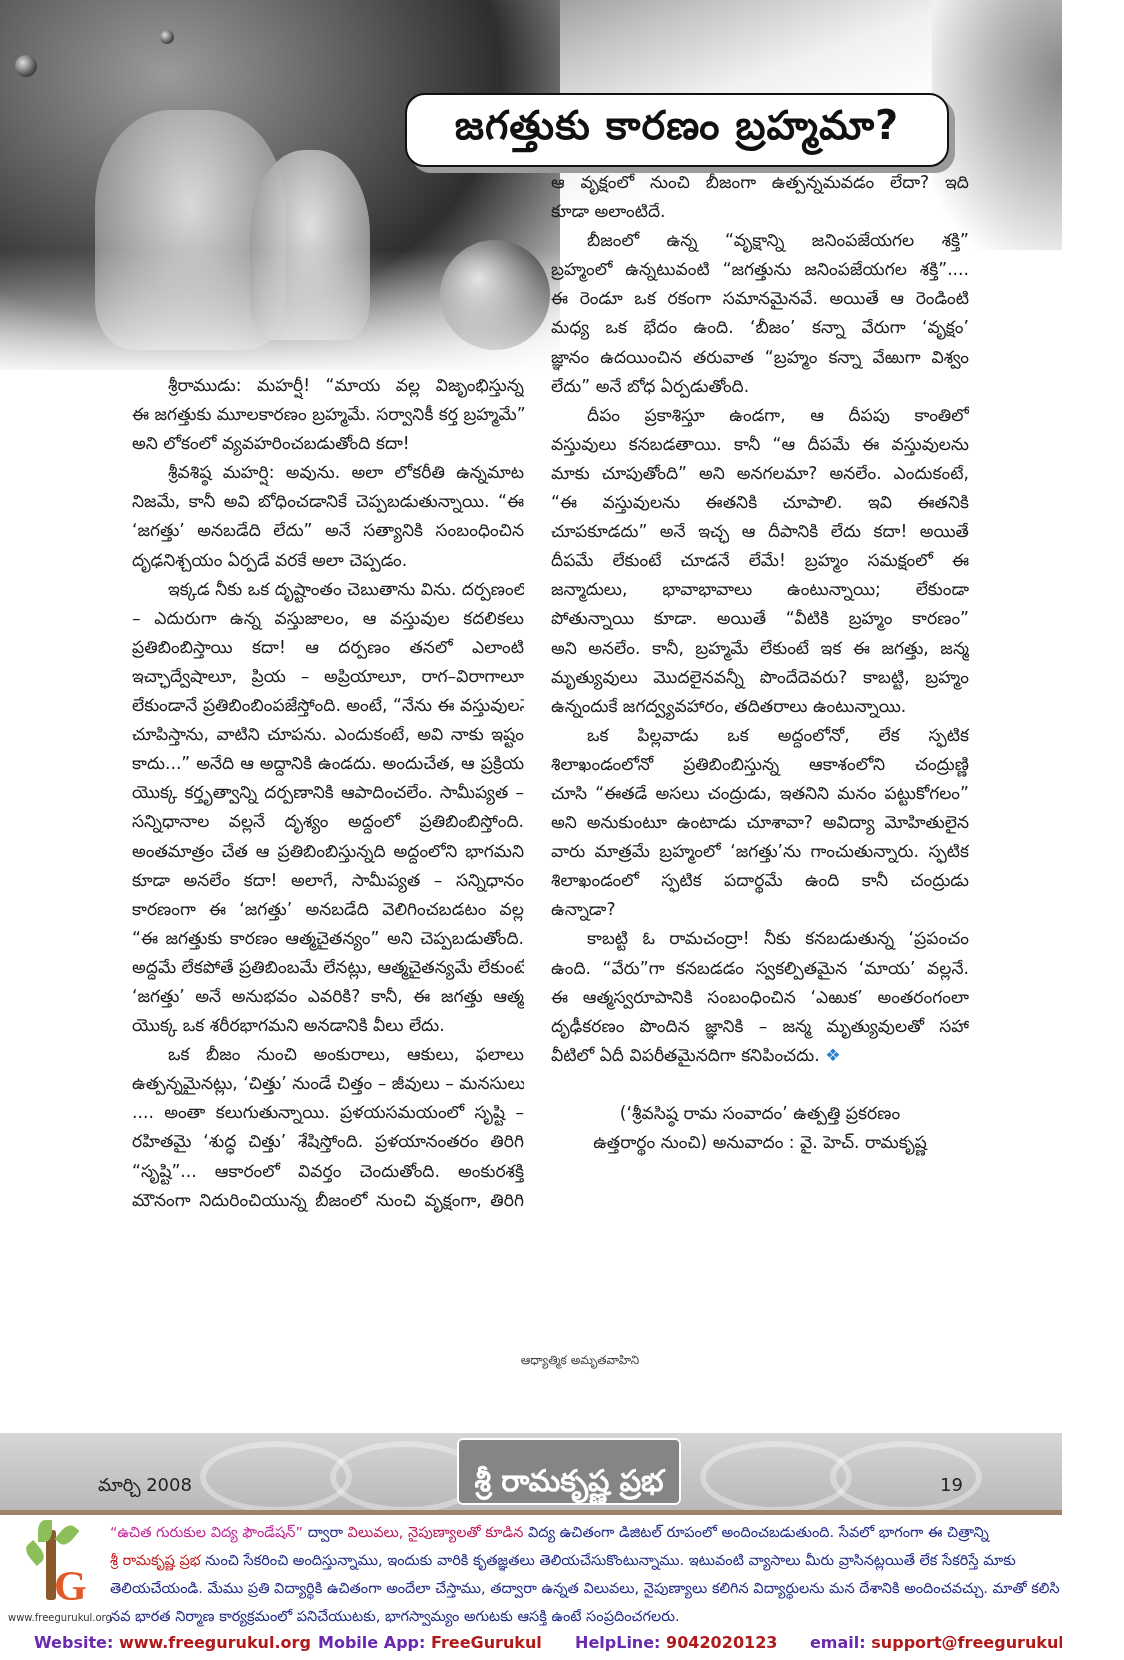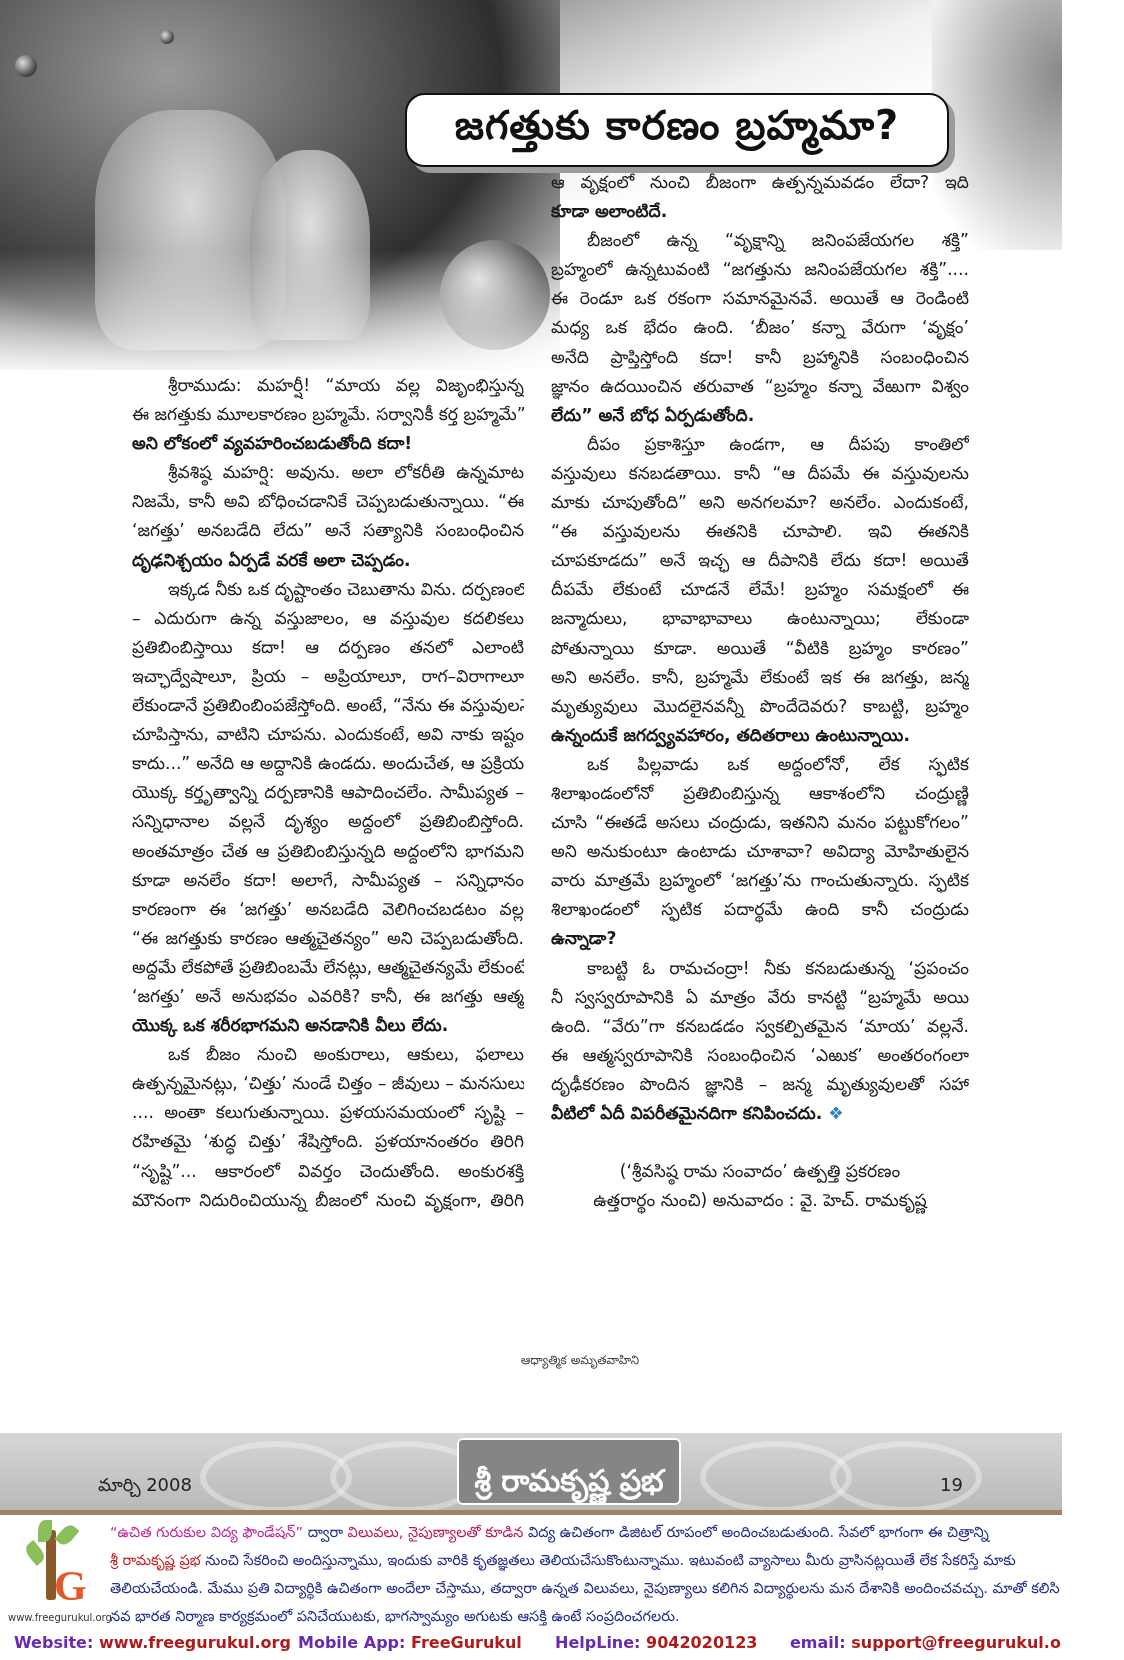--- a/index.html
+++ b/index.html
@@ -17,21 +17,21 @@
   .rama{position:absolute;left:250px;top:150px;width:120px;height:190px;border-radius:45% 45% 20% 20%;
     background:radial-gradient(ellipse at 50% 40%,#f0f0f0,#a0a0a0 70%,#6a6a6a);opacity:.9;}
   .corner{position:absolute;right:0;top:0;width:130px;height:250px;
     background:radial-gradient(ellipse at 100% 30%,#888 0%,#bbb 40%,#e8e8e8 70%,#fff 85%);}
   .title-box{position:absolute;left:405px;top:93px;width:540px;height:70px;border:2px solid #111;border-radius:20px;background:#fff;
     box-shadow:6px 6px 0 #9b9b9b;display:flex;align-items:center;justify-content:center;}
   .title{font-size:40px;font-weight:bold;letter-spacing:1px;color:#111;}
   
   .col{position:absolute;font-size:17.2px;line-height:29.1px;color:#1a1a1a;}
   .col .ln{white-space:nowrap;text-align:justify;text-align-last:justify;height:29.1px;overflow:hidden;}
-  .col .ln.last{text-align-last:left;font-weight:bold;}
+  .col .ln.last{text-align-last:left;}
   .col .ln.ind{padding-left:36px;}
   .left{left:132px;top:371px;width:392px;}
   .right{left:551px;top:168px;width:418px;}
   .right .ln.center{text-align:right;text-align-last:center;}
   .diamond{color:#2a7fc9;}
   
   .band{position:absolute;left:0;top:1433px;width:1062px;height:77px;
     background:linear-gradient(to bottom,#d6d6d6,#b9b9b9);}
   .band-swirl{position:absolute;top:8px;width:140px;height:60px;border-radius:50%;border:6px solid rgba(255,255,255,.35);}
   .mag-box{position:absolute;left:457px;top:1438px;width:220px;height:63px;border:2px solid #fff;border-radius:6px;background:#858585;
@@ -45,21 +45,21 @@
   .logo{position:absolute;left:8px;top:1520px;width:95px;height:105px;}
   .logo-trunk{position:absolute;left:38px;top:10px;width:10px;height:70px;background:#8a5a2b;border-radius:3px;}
   .logo-leaf{position:absolute;width:14px;height:22px;border-radius:50% 0;background:#8cbf5a;}
   .logo-g{position:absolute;left:46px;top:42px;font-size:42px;font-weight:bold;color:#e35a2a;font-family:"Liberation Serif",serif;}
   .logo-url{position:absolute;left:0;top:92px;font-size:10px;color:#333;white-space:nowrap;}
   .promo{position:absolute;left:110px;top:1518px;width:950px;font-size:14.5px;line-height:28px;color:#1f2a8a;}
   .promo .ln{white-space:nowrap;overflow:hidden;}
   .pink{color:#c1279b;}
   .green{color:#be185d;}
   .red{color:#c41c1c;}
-  .contact{position:absolute;top:1633px;font-size:16px;font-weight:bold;white-space:nowrap;}
+  .contact{position:absolute;top:1633px;font-size:16px;font-weight:bold;white-space:nowrap;margin-left:20px;}
   .contact .lbl{color:#6a2ab0;}
   .contact .val{color:#b01a1a;}
 </style>
 </head>
 <body>
 
 <div class="page">
 
   <div class="galaxy"></div>
   <div class="art">
@@ -107,21 +107,20 @@
       <div class="ln"><span>“సృష్టి”... ఆకారంలో వివర్తం చెందుతోంది. అంకురశక్తి</span></div>
       <div class="ln"><span>మౌనంగా నిదురించియున్న బీజంలో నుంచి వృక్షంగా, తిరిగి</span></div>
     </div>
   <div class="col right" id="rightCol">
       <div class="ln"><span>ఆ వృక్షంలో నుంచి బీజంగా ఉత్పన్నమవడం లేదా? ఇది</span></div>
       <div class="ln last"><span>కూడా అలాంటిదే.</span></div>
       <div class="ln ind"><span>బీజంలో ఉన్న “వృక్షాన్ని జనింపజేయగల శక్తి”</span></div>
       <div class="ln"><span>బ్రహ్మంలో ఉన్నటువంటి “జగత్తును జనింపజేయగల శక్తి”....</span></div>
       <div class="ln"><span>ఈ రెండూ ఒక రకంగా సమానమైనవే. అయితే ఆ రెండింటి</span></div>
       <div class="ln"><span>మధ్య ఒక భేదం ఉంది. ‘బీజం’ కన్నా వేరుగా ‘వృక్షం’</span></div>
-      <div class="ln"><span>అనేది ప్రాప్తిస్తోంది కదా! కానీ బ్రహ్మానికి సంబంధించిన</span></div>
       <div class="ln"><span>జ్ఞానం ఉదయించిన తరువాత “బ్రహ్మం కన్నా వేఱుగా విశ్వం</span></div>
       <div class="ln last"><span>లేదు” అనే బోధ ఏర్పడుతోంది.</span></div>
       <div class="ln ind"><span>దీపం ప్రకాశిస్తూ ఉండగా, ఆ దీపపు కాంతిలో</span></div>
       <div class="ln"><span>వస్తువులు కనబడతాయి. కానీ “ఆ దీపమే ఈ వస్తువులను</span></div>
       <div class="ln"><span>మాకు చూపుతోంది” అని అనగలమా? అనలేం. ఎందుకంటే,</span></div>
       <div class="ln"><span>“ఈ వస్తువులను ఈతనికి చూపాలి. ఇవి ఈతనికి</span></div>
       <div class="ln"><span>చూపకూడదు” అనే ఇచ్ఛ ఆ దీపానికి లేదు కదా! అయితే</span></div>
       <div class="ln"><span>దీపమే లేకుంటే చూడనే లేమే! బ్రహ్మం సమక్షంలో ఈ</span></div>
       <div class="ln"><span>జన్మాదులు, భావాభావాలు ఉంటున్నాయి; లేకుండా</span></div>
       <div class="ln"><span>పోతున్నాయి కూడా. అయితే “వీటికి బ్రహ్మం కారణం”</span></div>
@@ -129,21 +128,20 @@
       <div class="ln"><span>మృత్యువులు మొదలైనవన్నీ పొందేదెవరు? కాబట్టి, బ్రహ్మం</span></div>
       <div class="ln last"><span>ఉన్నందుకే జగద్వ్యవహారం, తదితరాలు ఉంటున్నాయి.</span></div>
       <div class="ln ind"><span>ఒక పిల్లవాడు ఒక అద్దంలోనో, లేక స్ఫటిక</span></div>
       <div class="ln"><span>శిలాఖండంలోనో ప్రతిబింబిస్తున్న ఆకాశంలోని చంద్రుణ్ణి</span></div>
       <div class="ln"><span>చూసి “ఈతడే అసలు చంద్రుడు, ఇతనిని మనం పట్టుకోగలం”</span></div>
       <div class="ln"><span>అని అనుకుంటూ ఉంటాడు చూశావా? అవిద్యా మోహితులైన</span></div>
       <div class="ln"><span>వారు మాత్రమే బ్రహ్మంలో ‘జగత్తు’ను గాంచుతున్నారు. స్ఫటిక</span></div>
       <div class="ln"><span>శిలాఖండంలో స్ఫటిక పదార్థమే ఉంది కానీ చంద్రుడు</span></div>
       <div class="ln last"><span>ఉన్నాడా?</span></div>
       <div class="ln ind"><span>కాబట్టి ఓ రామచంద్రా! నీకు కనబడుతున్న ‘ప్రపంచం</span></div>
-      <div class="ln"><span>నీ స్వస్వరూపానికి ఏ మాత్రం వేరు కానట్టి “బ్రహ్మమే అయి</span></div>
       <div class="ln"><span>ఉంది. “వేరు”గా కనబడడం స్వకల్పితమైన ‘మాయ’ వల్లనే.</span></div>
       <div class="ln"><span>ఈ ఆత్మస్వరూపానికి సంబంధించిన ‘ఎఱుక’ అంతరంగంలా</span></div>
       <div class="ln"><span>దృఢీకరణం పొందిన జ్ఞానికి – జన్మ మృత్యువులతో సహా</span></div>
       <div class="ln last"><span>వీటిలో ఏదీ విపరీతమైనదిగా కనిపించదు.</span> <span class="diamond">❖</span></div>
       <div class="ln last"><span></span></div>
       <div class="ln center"><span>(‘శ్రీవసిష్ఠ రామ సంవాదం’ ఉత్పత్తి ప్రకరణం</span></div>
       <div class="ln center"><span>ఉత్తరార్థం నుంచి) అనువాదం : వై. హెచ్. రామకృష్ణ</span></div>
     </div>
 
   <div class="band">

